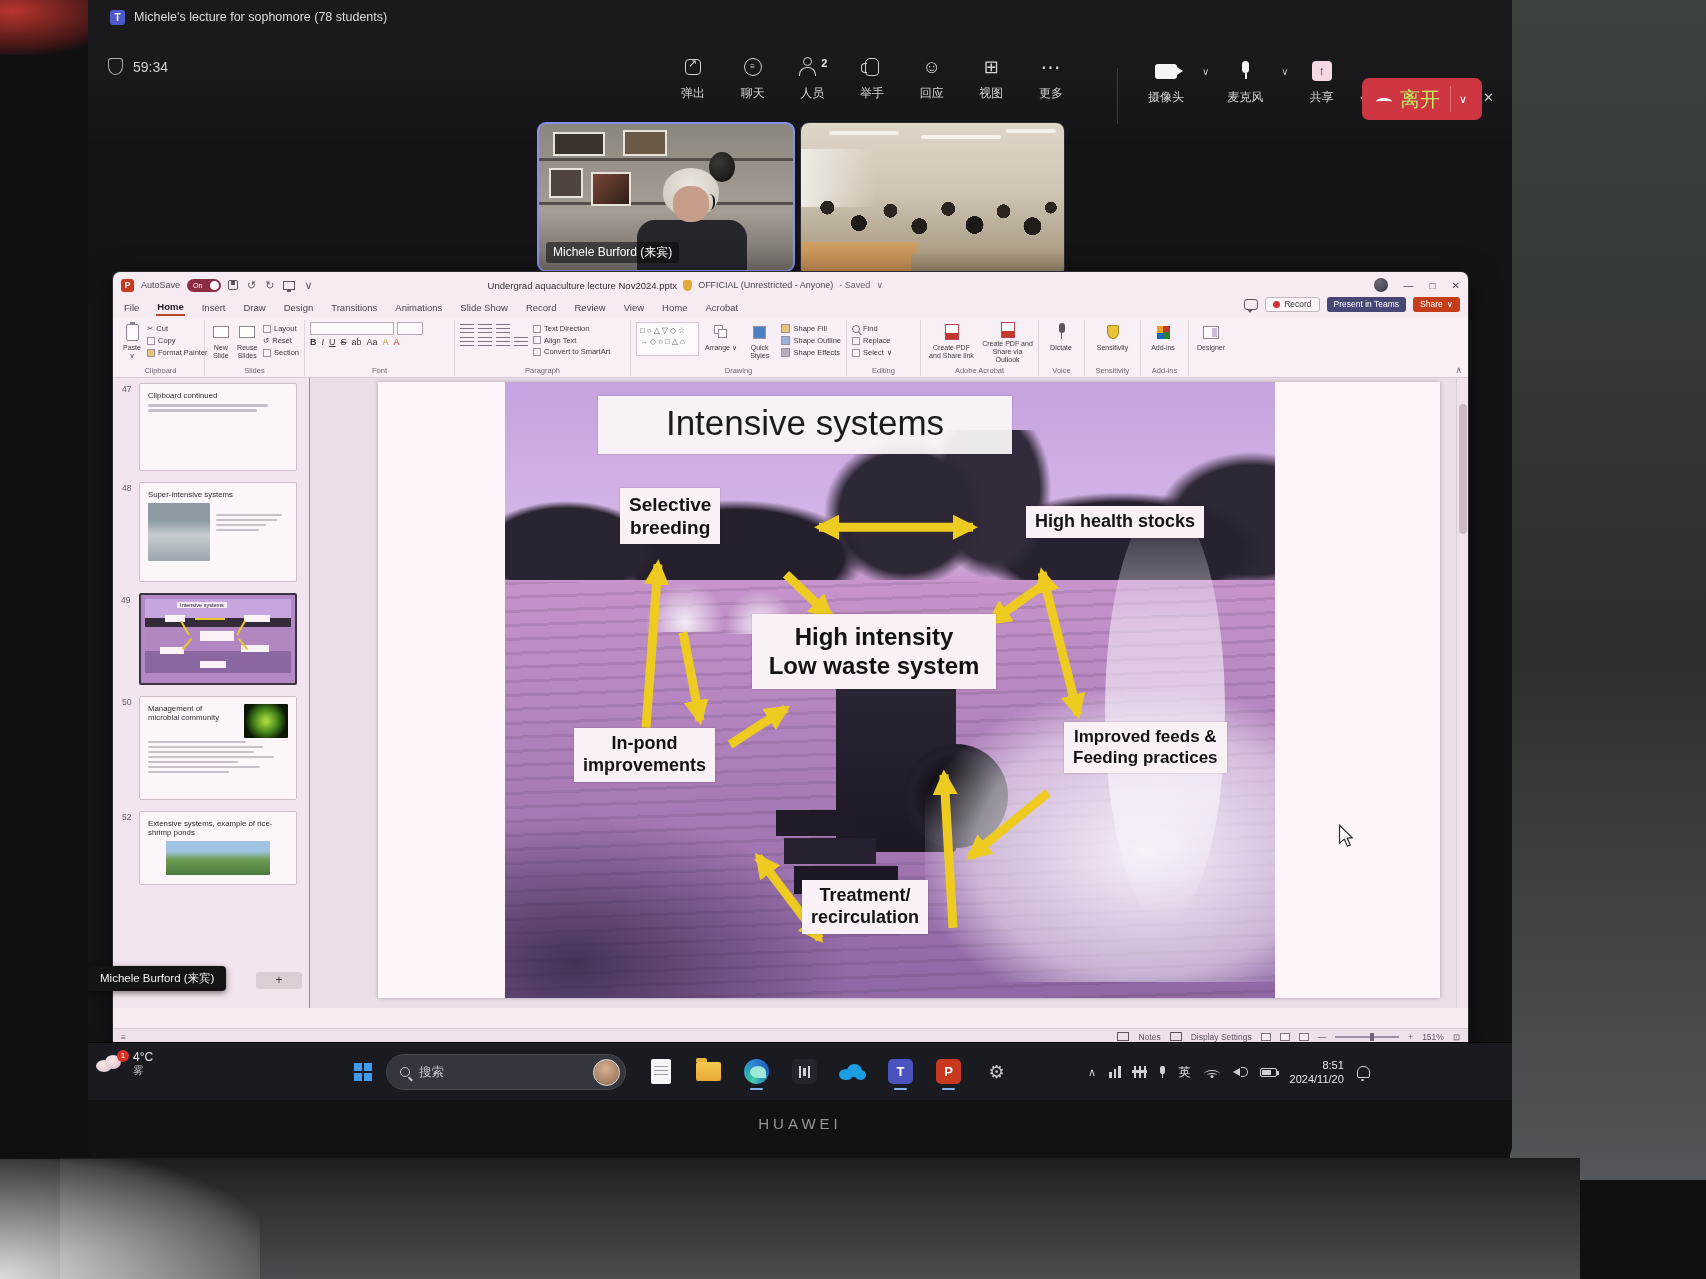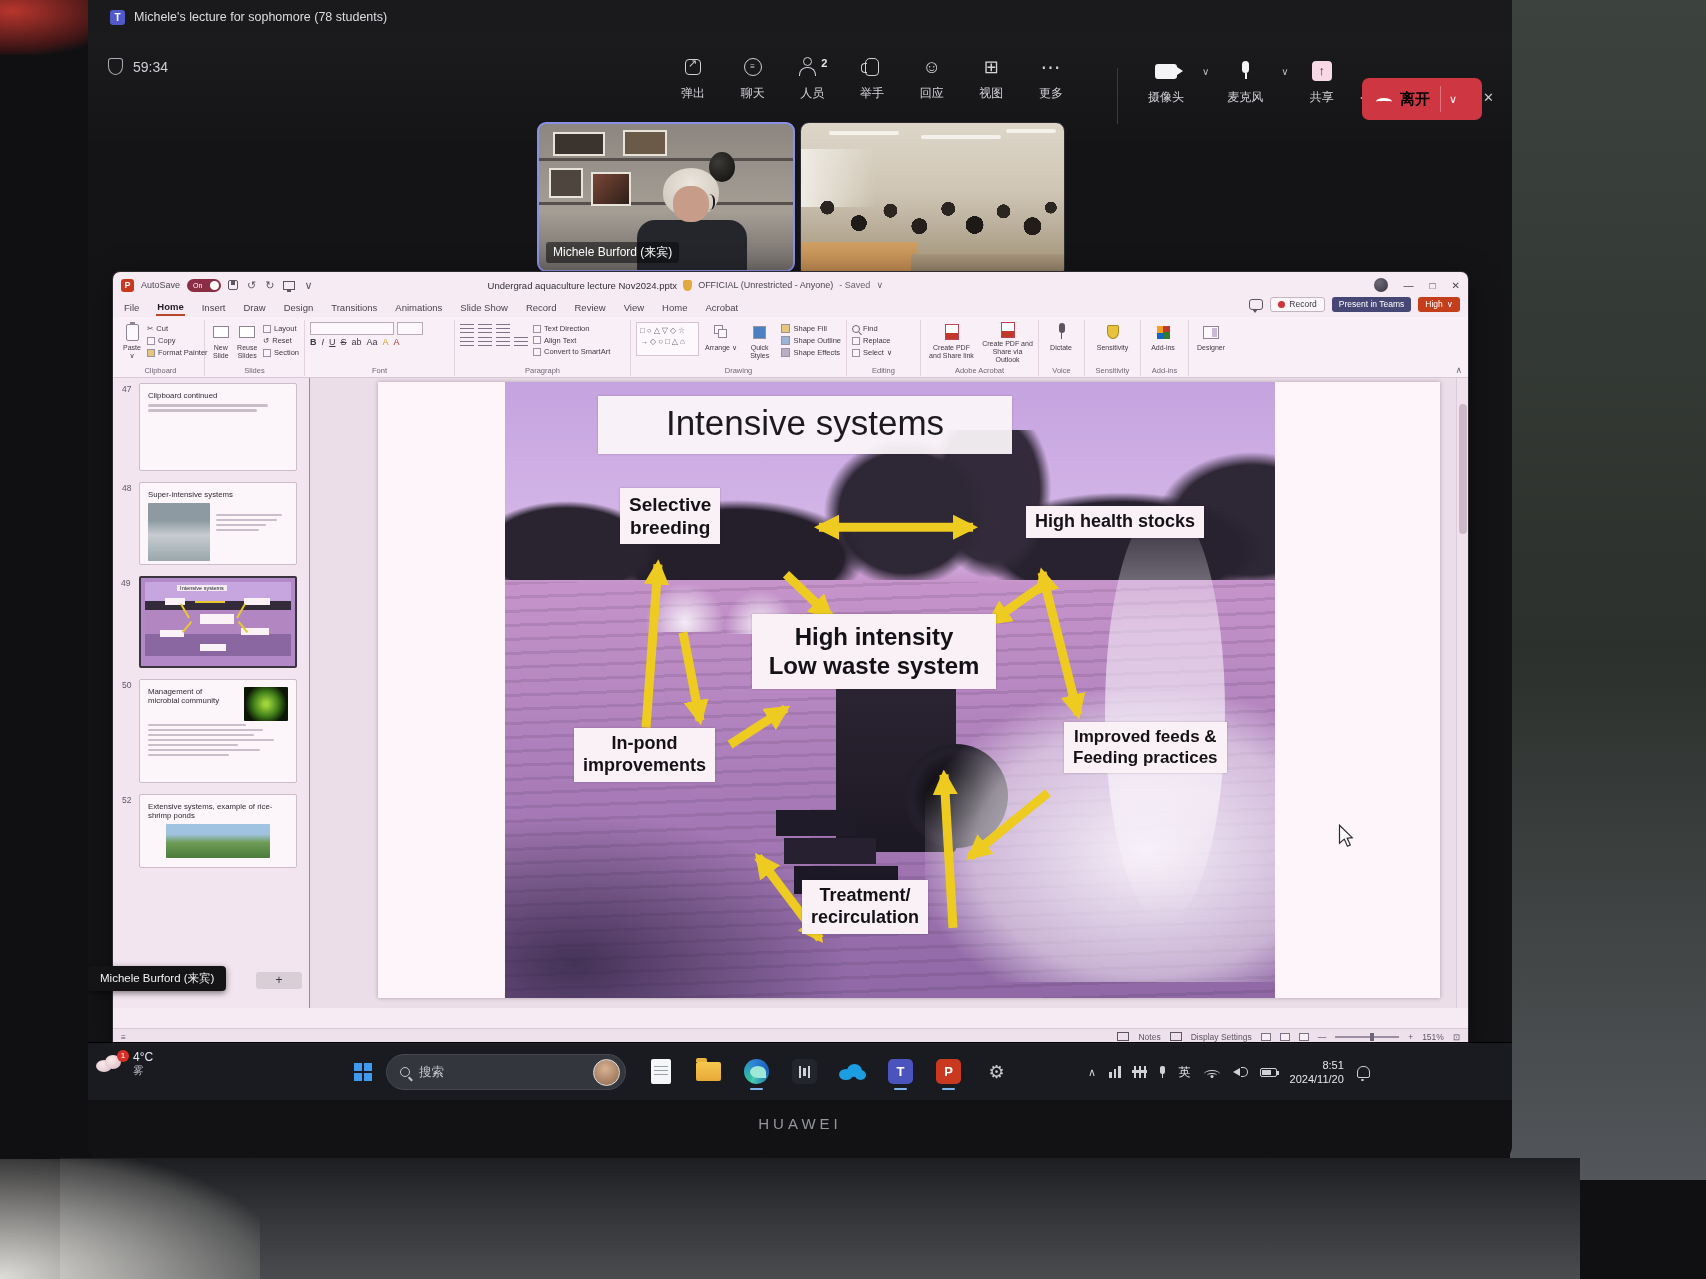--- a/index.html
+++ b/index.html
@@ -42,21 +42,21 @@
   #tm-devices{left:1048px;top:26px;display:flex;align-items:flex-start;gap:6px}
   .cam-ic{width:22px;height:15px;background:#f4f4f6;border-radius:3px;position:relative}
   .cam-ic:after{content:"";position:absolute;right:-6px;top:3px;border-left:6px solid #f4f4f6;border-top:4px solid transparent;border-bottom:4px solid transparent}
   .mic-ic{position:relative;width:10px;height:20px}
   .mic-ic .cap{position:absolute;left:2px;top:0;width:7px;height:12px;background:#f4f4f6;border-radius:4px}
   .mic-ic .stem{position:absolute;left:5px;top:12px;width:1.5px;height:6px;background:#f4f4f6}
   .shr-ic{width:20px;height:20px;background:#f6d9e4;border-radius:4px;color:#232327;font-size:13px;font-weight:700;text-align:center;line-height:19px}
   .chev{color:#b9bbc0;font-size:10px;margin-top:6px}
   #leave{left:1274px;top:78px;width:120px;height:42px;background:#ce3741;border-radius:7px;display:flex;align-items:center;cursor:pointer}
   #leave .rec{width:16px;height:7px;border-top:3px solid #fff;border-radius:50% 50% 0 0;margin:4px 8px 0 14px}
-  #leave .lab{color:#000000;font-size:15px;font-weight:700}
+  #leave .lab{color:#bef264;font-size:20px;font-weight:400}
   #leave .dv{width:1px;height:26px;background:#e2727a;margin:0 8px 0 10px}
   #leave .ch{color:#fff;font-size:11px}
   #win-ctrl{right:18px;top:56px;display:flex;gap:30px;color:#c8c9cd;font-size:13px}
   #win-ctrl span{cursor:pointer}
   
   .tile{border-radius:9px;overflow:hidden}
   #tile1{left:449px;top:122px;width:258px;height:150px;border:2.5px solid #8a8fe8;background:linear-gradient(180deg,#8b867f,#a59e95 60%,#6f6a66)}
   #tile1 .shelf{position:absolute;left:0;width:100%;height:3px;background:#55504b}
   .frame{position:absolute;background:#3a332e;border:2px solid #e7e2da}
   #tile1 .ball{position:absolute;right:58px;top:28px;width:26px;height:30px;background:radial-gradient(circle at 35% 35%,#3c3a36,#0e0d0c);border-radius:50%}
@@ -452,21 +452,21 @@
         <span class="tab">Acrobat</span>
       </div>
       <div id="tab-actions">
         <span class="cmt"></span>
         <span class="pillbtn" id="rec-b">
             <span class="reddot"></span>
             <span>Record</span>
           </span>
         <span class="pillbtn" id="present-b">Present in Teams</span>
         <span class="pillbtn" id="share-b">
-            <span>High</span>
+            <span>Share</span>
             <span>∨</span>
           </span>
       </div>
 
       <div class="abs" id="ribbon">
         <div class="grp" style="width:88px">
           <div class="big">
             <div class="bigic">
                 <span class="clipic"></span>
               </div>
@@ -687,21 +687,21 @@
       <div class="abs" id="ppt-body">
         <div id="thumbs">
 
           <div class="thumb" style="height:88px">
             <span class="num">47</span>
             <div class="ttitle">Clipboard continued</div>
             <div class="bar" style="width:86%"></div>
               <div class="bar" style="width:78%"></div>
           </div>
 
-          <div class="thumb" style="height:83px">
+          <div class="thumb" style="height:100px">
             <span class="num">48</span>
             <div class="ttitle">Super-intensive systems</div>
             <div style="display:flex;gap:6px">
               <div class="timg" style="width:62px;height:58px;background:linear-gradient(180deg,#8d9aa2 30%,#c6ccd0 55%,#9aa7ad)"></div>
               <div style="flex:1;padding-top:8px">
                 <div class="bar" style="width:92%"></div>
                   <div class="bar" style="width:85%"></div>
                   <div class="bar" style="width:70%"></div>
                   <div class="bar" style="width:60%"></div>
               </div>

